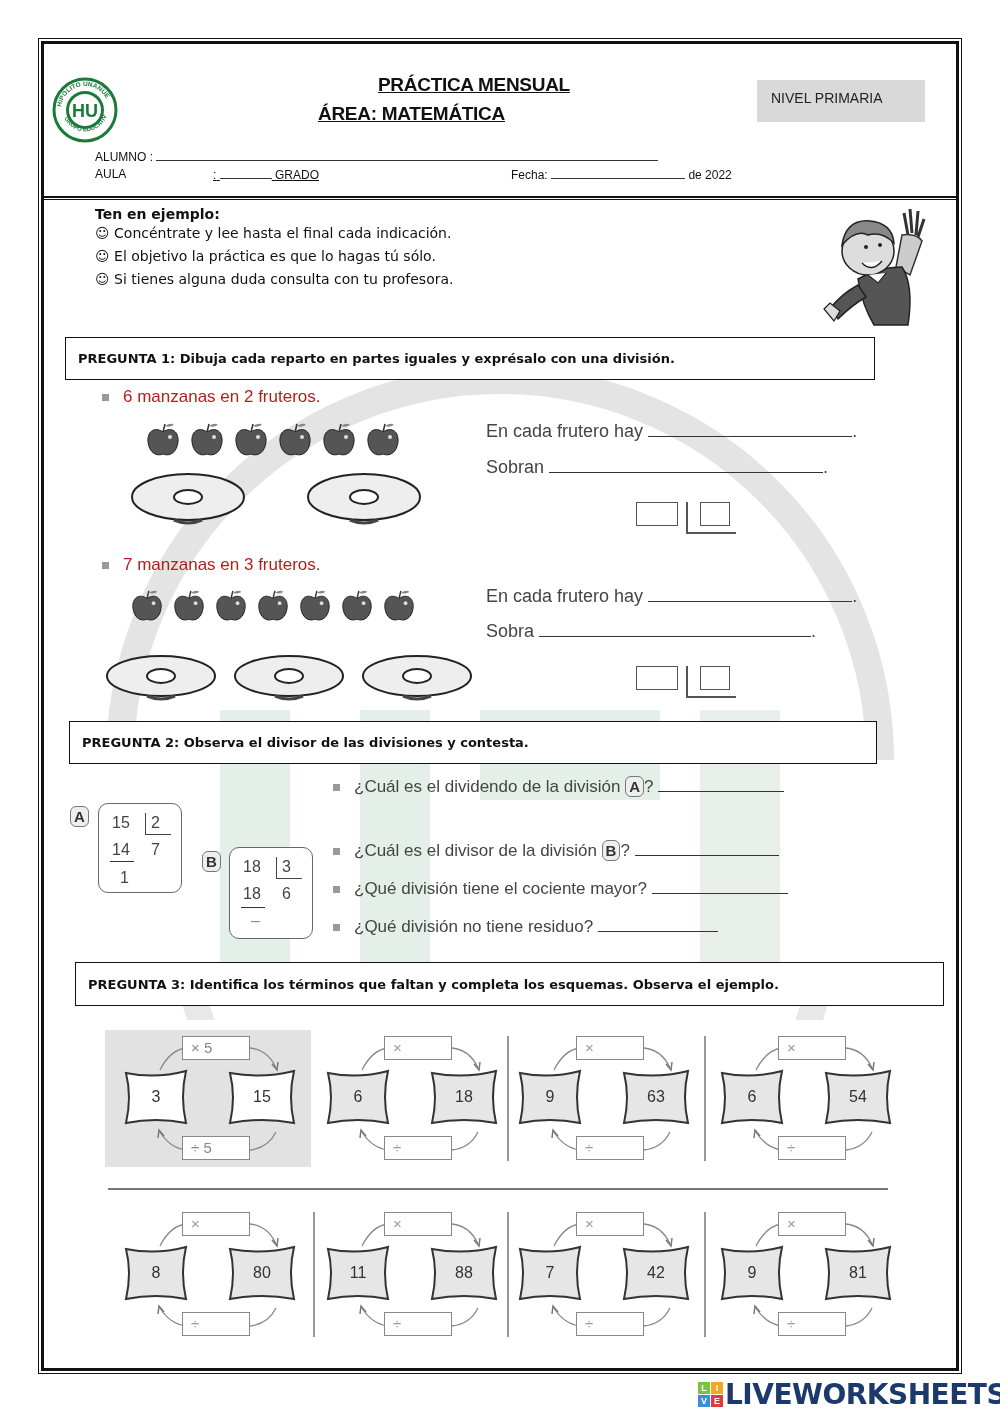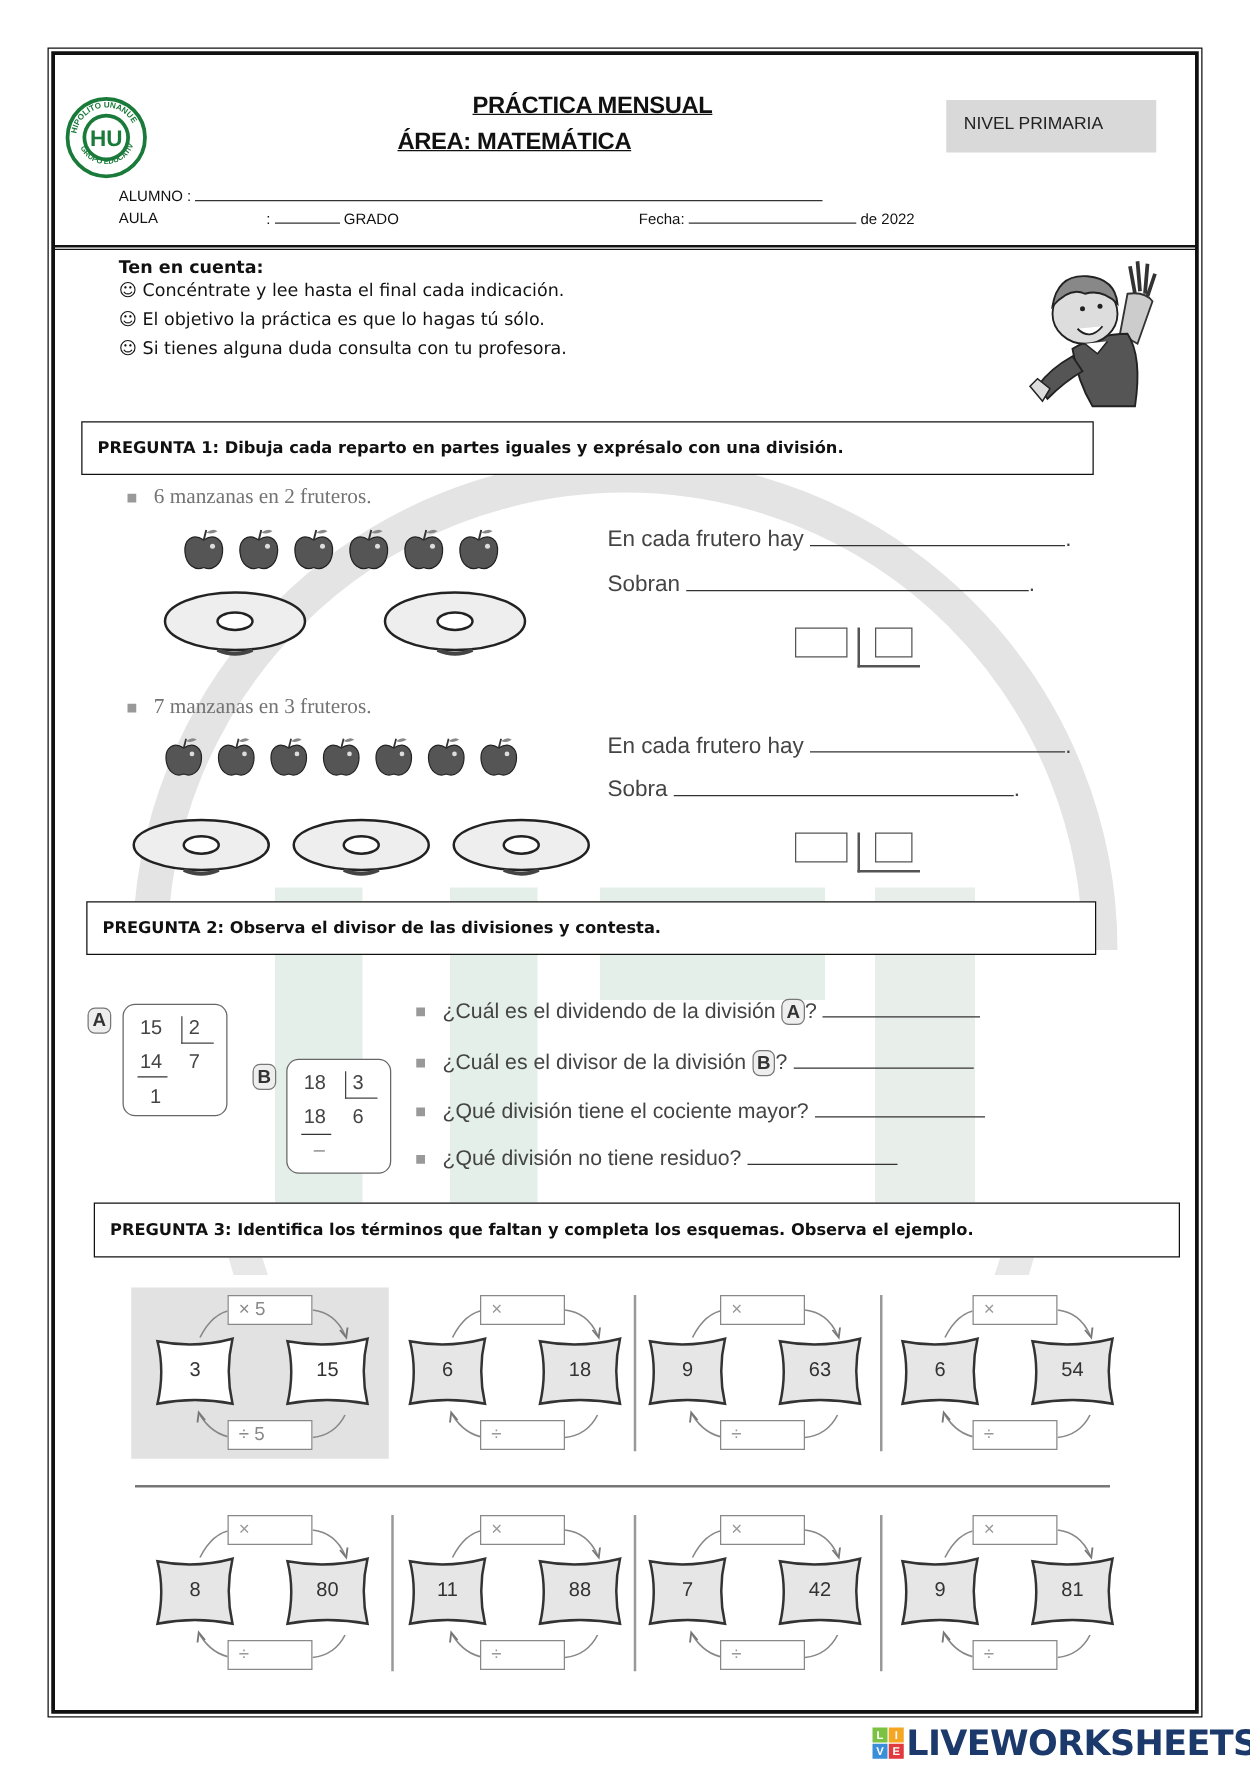--- a/index.html
+++ b/index.html
@@ -8,21 +8,21 @@
   .frame { position: absolute; left: 41px; top: 41px; width: 918px; height: 1330px; border: 3px solid #111; outline: 1px solid #111; outline-offset: 2px; }
   .header-divider { position: absolute; left: 44px; top: 196px; width: 912px; height: 4px; border-top: 2px solid #111; border-bottom: 1px solid #111; }
   .watermark { position: absolute; pointer-events: none; }
   .title { font-family: "Liberation Sans", sans-serif; font-weight: bold; font-size: 19px; text-decoration: underline; color: #111; letter-spacing: -0.3px; }
   .nivel { left: 757px; top: 80px; width: 168px; height: 42px; background: #d9d9d9; font-size: 14px; padding: 10px 14px; color: #222; }
   .small { font-size: 12px; color: #111; }
   .hw-title { font-family: "DejaVu Sans", sans-serif; font-weight: bold; font-size: 14px; color: #111; }
   .hw { font-family: "DejaVu Sans", sans-serif; font-size: 14px; color: #111; line-height: 23px; }
   .qbox { position: absolute; border: 1.5px solid #111; background: #fff; font-family: "DejaVu Sans", sans-serif; font-weight: bold; font-size: 13px; padding-left: 12px; display: flex; align-items: center; color: #111; }
   .bullet-sq { display: inline-block; width: 7px; height: 7px; background: #999; margin-right: 14px; vertical-align: middle; }
-  .item-text { font-size: 17px; color: #737373; font-family: Liberation Serif, serif; }
+  .item-text { font-size: 17px; color: #b91c1c; }
   .ans-label { font-size: 18px; color: #444; }
   .blank { display: inline-block; border-bottom: 1.5px solid #333; height: 1px; vertical-align: baseline; }
   .divbox { position: absolute; }
   .divbox .bx { position: absolute; border: 1.5px solid #555; background: #fff; }
   .divbox .bracket { position: absolute; border-left: 2px solid #555; border-bottom: 2px solid #555; }
   .apples { position: absolute; display: flex; }
   .plates { position: absolute; display: flex; }
   .q2-text { font-size: 17px; color: #444; }
   .tag { display: inline-block; border: 1.5px solid #777; border-radius: 6px; background: #eee; font-size: 15px; font-weight: bold; color: #333; padding: 0 3px; line-height: 19px; }
   .divcard { position: absolute; border: 1.5px solid #666; border-radius: 10px; background: #fff; font-size: 16px; color: #444; }
@@ -63,35 +63,35 @@
 
 <div class="abs title" style="left:378px;top:74px;">PRÁCTICA MENSUAL</div>
 <div class="abs title" style="left:318px;top:103px;">ÁREA: MATEMÁTICA</div>
 <div class="abs nivel">NIVEL PRIMARIA</div>
 
 <div class="abs small" style="left:95px;top:149px;">
   <span>ALUMNO :</span>
   <span style="display:inline-block;width:502px;border-bottom:1px solid #333;height:12px;"></span>
 </div>
 <div class="abs small" style="left:95px;top:167px;">AULA</div>
-<div class="abs small" style="left:213px;top:167px;">
+<div class="abs small" style="left:213px;top:167px;text-decoration:underline;">
   <span>:</span>
   <span style="display:inline-block;width:52px;border-bottom:1px solid #333;height:12px;"></span>
   <span>GRADO</span>
 </div>
 <div class="abs small" style="left:511px;top:167px;">
   <span>Fecha:</span>
   <span style="display:inline-block;width:134px;border-bottom:1px solid #333;height:12px;"></span>
   <span>de 2022</span>
 </div>
 
 <div class="header-divider"></div>
 
 <div class="abs" style="left:95px;top:206px;">
-  <div class="hw-title">Ten en cuenta:</div>
+  <div class="hw-title">Ten en ejemplo:</div>
   <div class="hw">☺ Concéntrate y lee hasta el final cada indicación.</div>
   <div class="hw">☺ El objetivo la práctica es que lo hagas tú sólo.</div>
   <div class="hw">☺ Si tienes alguna duda consulta con tu profesora.</div>
 </div>
 
 <svg class="abs" style="left:818px;top:205px;" width="112" height="122" viewBox="0 0 112 122">
   <path d="M 86 8 l 4 22 M 92 4 l 2 24 M 100 6 l -2 24 M 106 14 l -6 18" stroke="#333" stroke-width="3" fill="none"></path>
   <path d="M 84 30 Q 98 28 104 36 L 92 70 L 78 62 Z" fill="#ccc" stroke="#333" stroke-width="1.5"></path>
   <path d="M 40 74 Q 60 62 84 62 Q 96 80 90 120 L 56 120 Q 44 100 40 74 Z" fill="#555" stroke="#222" stroke-width="1.5"></path>
   <path d="M 40 80 Q 22 90 12 104 L 20 114 Q 34 100 48 92 Z" fill="#555" stroke="#222" stroke-width="1.5"></path>
@@ -274,21 +274,21 @@
 <div class="divcard" style="left:229px;top:847px;width:84px;height:92px;">
   <span class="abs" style="left:13px;top:10px;">18</span>
   <span class="abs" style="left:52px;top:10px;">3</span>
   <div class="abs" style="left:46px;top:9px;width:26px;height:22px;border-left:1.5px solid #444;border-bottom:1.5px solid #444;"></div>
   <span class="abs" style="left:13px;top:37px;">18</span>
   <span class="abs" style="left:52px;top:37px;">6</span>
   <div class="abs" style="left:11px;top:59px;width:24px;border-top:1.5px solid #333;"></div>
   <span class="abs" style="left:21px;top:64px;color:#888;">–</span>
 </div>
 
-<div class="abs q2-text" style="left:333px;top:799px;text-align:center;">
+<div class="abs q2-text" style="left:333px;top:776px;text-align:center;">
   <span class="bullet-sq"></span><span>¿Cuál es el dividendo de la división</span>
   <span class="tag">A</span><span>?</span>
   <span class="blank" style="width:126px;"></span>
 </div>
 <div class="abs q2-text" style="left:333px;top:840px;">
   <span class="bullet-sq"></span><span>¿Cuál es el divisor de la división</span>
   <span class="tag">B</span><span>?</span>
   <span class="blank" style="width:144px;"></span>
 </div>
 <div class="abs q2-text" style="left:333px;top:879px;">

